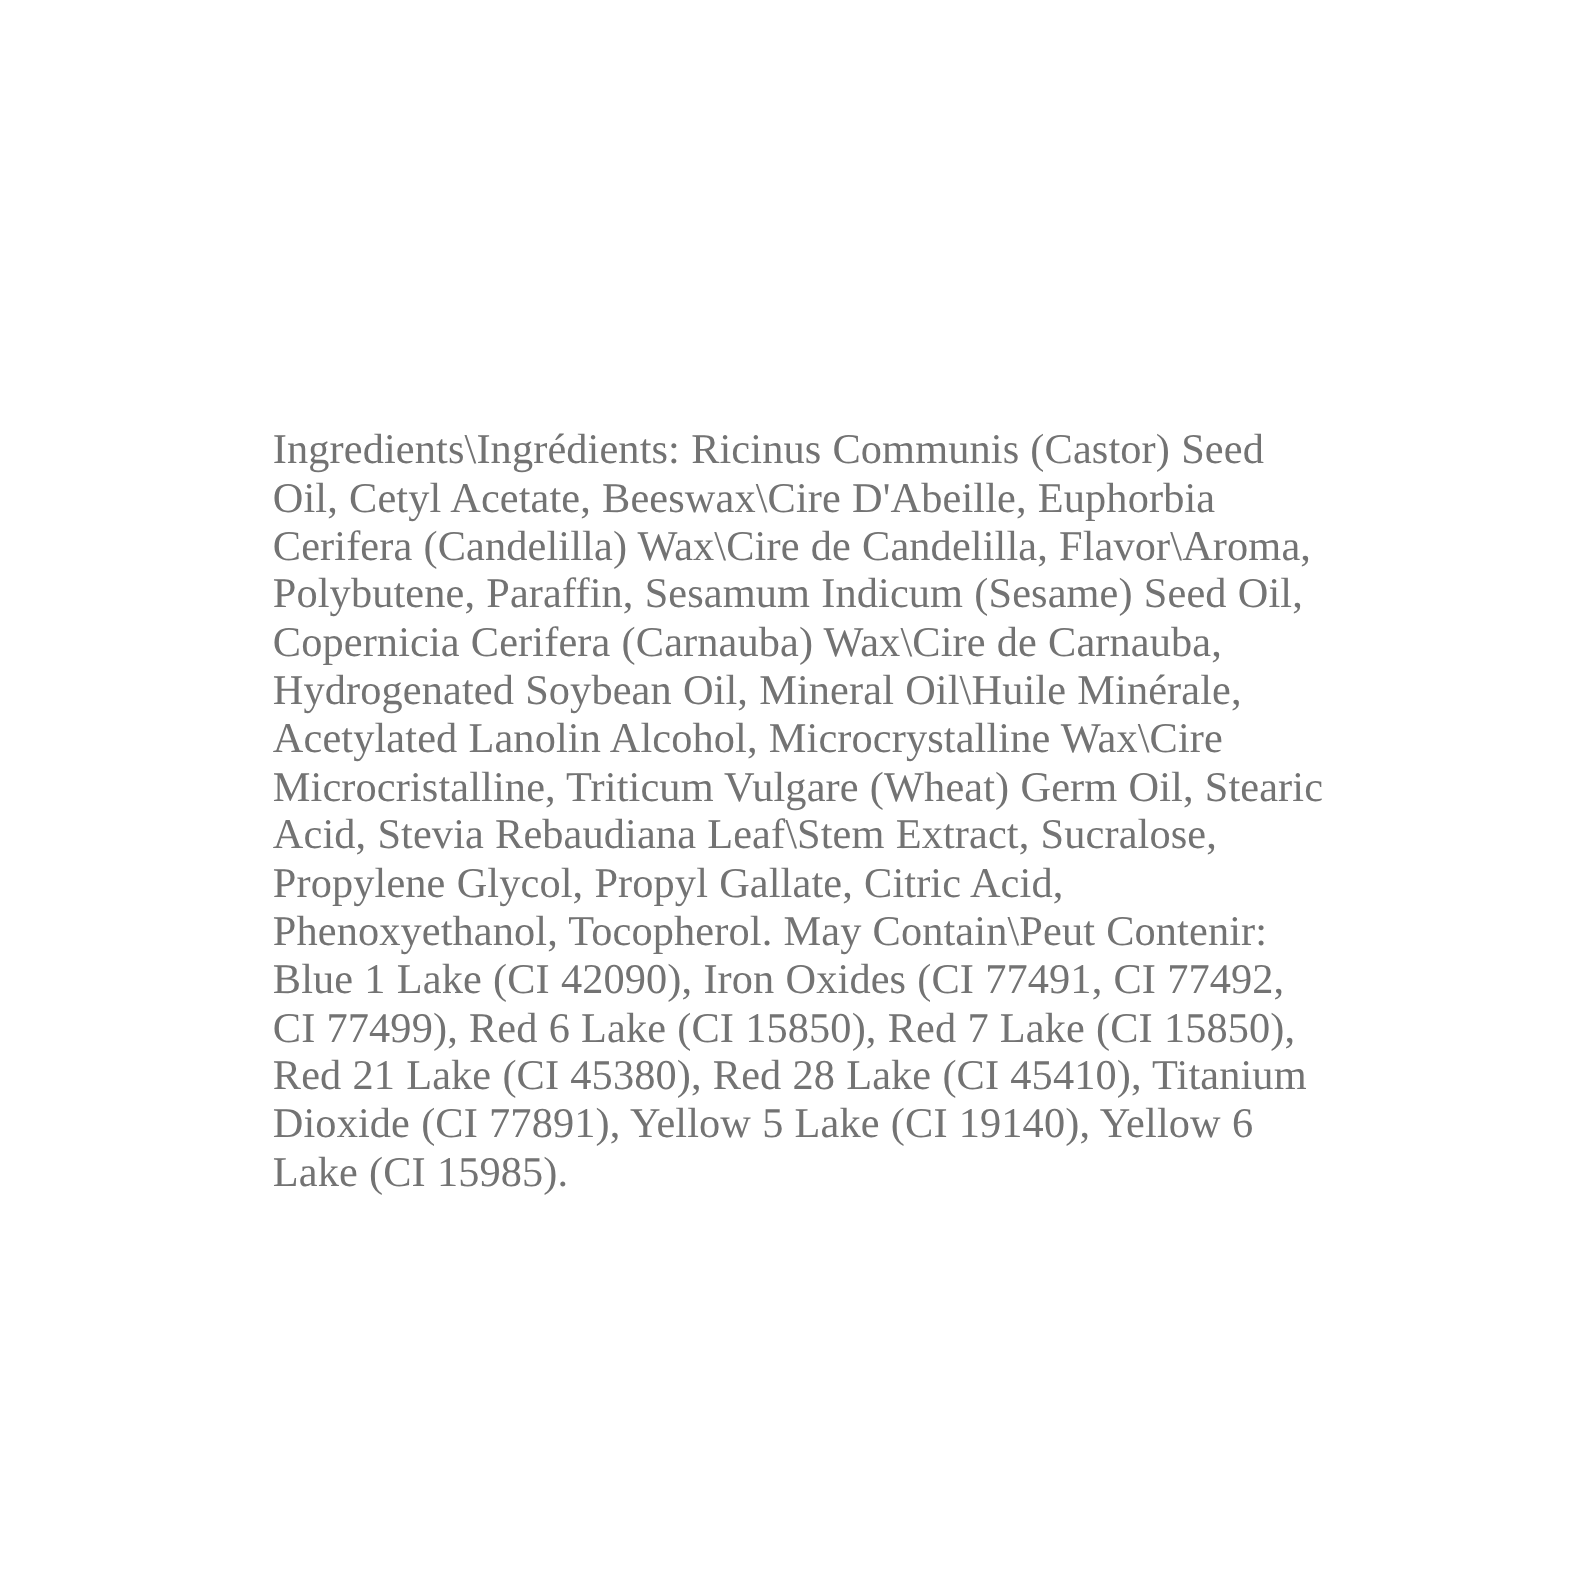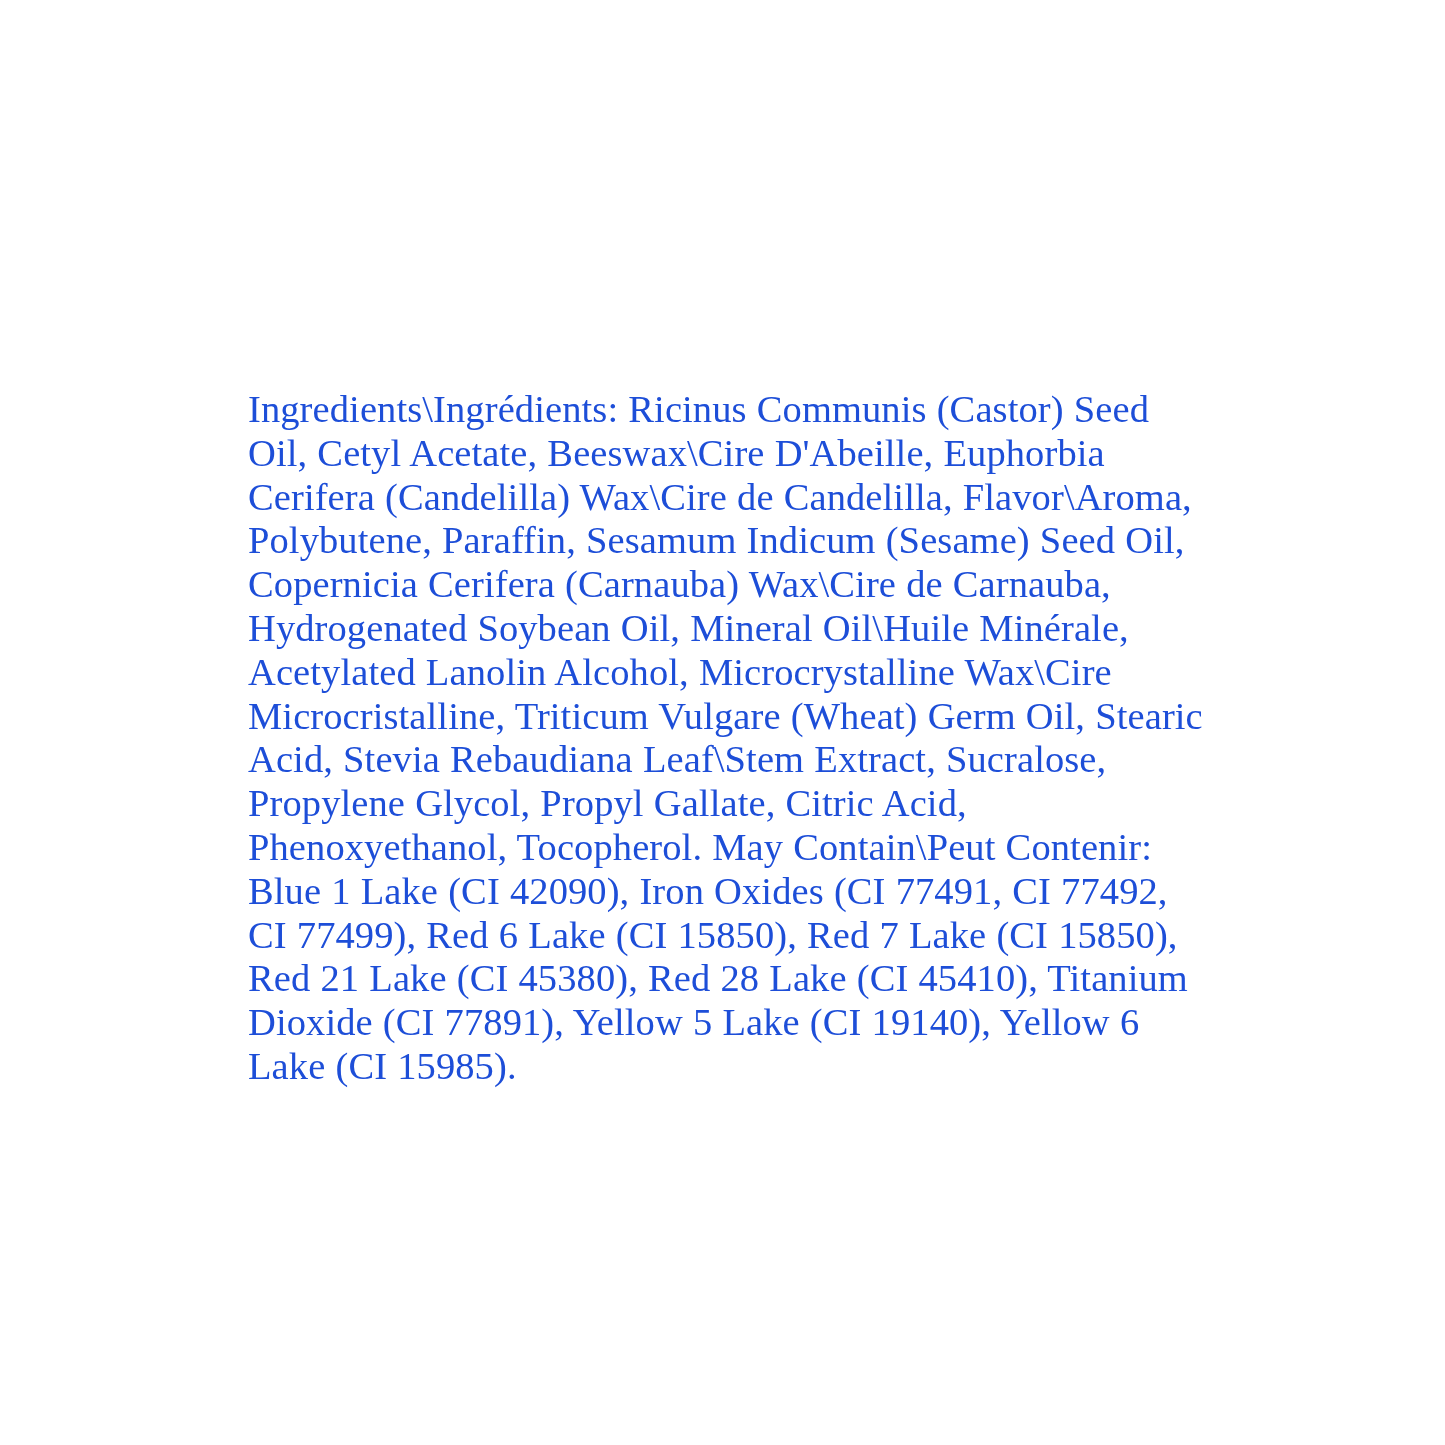--- a/index.html
+++ b/index.html
@@ -25,21 +25,21 @@
     left: 248px;
     top: 344px;
     width: 965px;
   }
   .ingredients-text {
     font-size: 38.5px;
     line-height: 43.8px;
     text-align: left;
     letter-spacing: 0.1px;
     word-spacing: 0.4px;
-    color: #1d4ed8;
+    color: #737373;
     white-space: normal;
     margin-top: 44px;
   }
 </style>
 </head>
 <body>
 
 <div class="page">
   <div class="ingredients-block">
     <p class="ingredients-text">Ingredients\Ingrédients: Ricinus Communis (Castor) Seed Oil, Cetyl Acetate, Beeswax\Cire D'Abeille, Euphorbia Cerifera (Candelilla) Wax\Cire de Candelilla, Flavor\Aroma, Polybutene, Paraffin, Sesamum Indicum (Sesame) Seed Oil, Copernicia Cerifera (Carnauba) Wax\Cire de Carnauba, Hydrogenated Soybean Oil, Mineral Oil\Huile Minérale, Acetylated Lanolin Alcohol, Microcrystalline Wax\Cire Microcristalline, Triticum Vulgare (Wheat) Germ Oil, Stearic Acid, Stevia Rebaudiana Leaf\Stem Extract, Sucralose, Propylene Glycol, Propyl Gallate, Citric Acid, Phenoxyethanol, Tocopherol. May Contain\Peut Contenir: Blue 1 Lake (CI 42090), Iron Oxides (CI 77491, CI 77492, CI 77499), Red 6 Lake (CI 15850), Red 7 Lake (CI 15850), Red 21 Lake (CI 45380), Red 28 Lake (CI 45410), Titanium Dioxide (CI 77891), Yellow 5 Lake (CI 19140), Yellow 6 Lake (CI 15985).</p>

